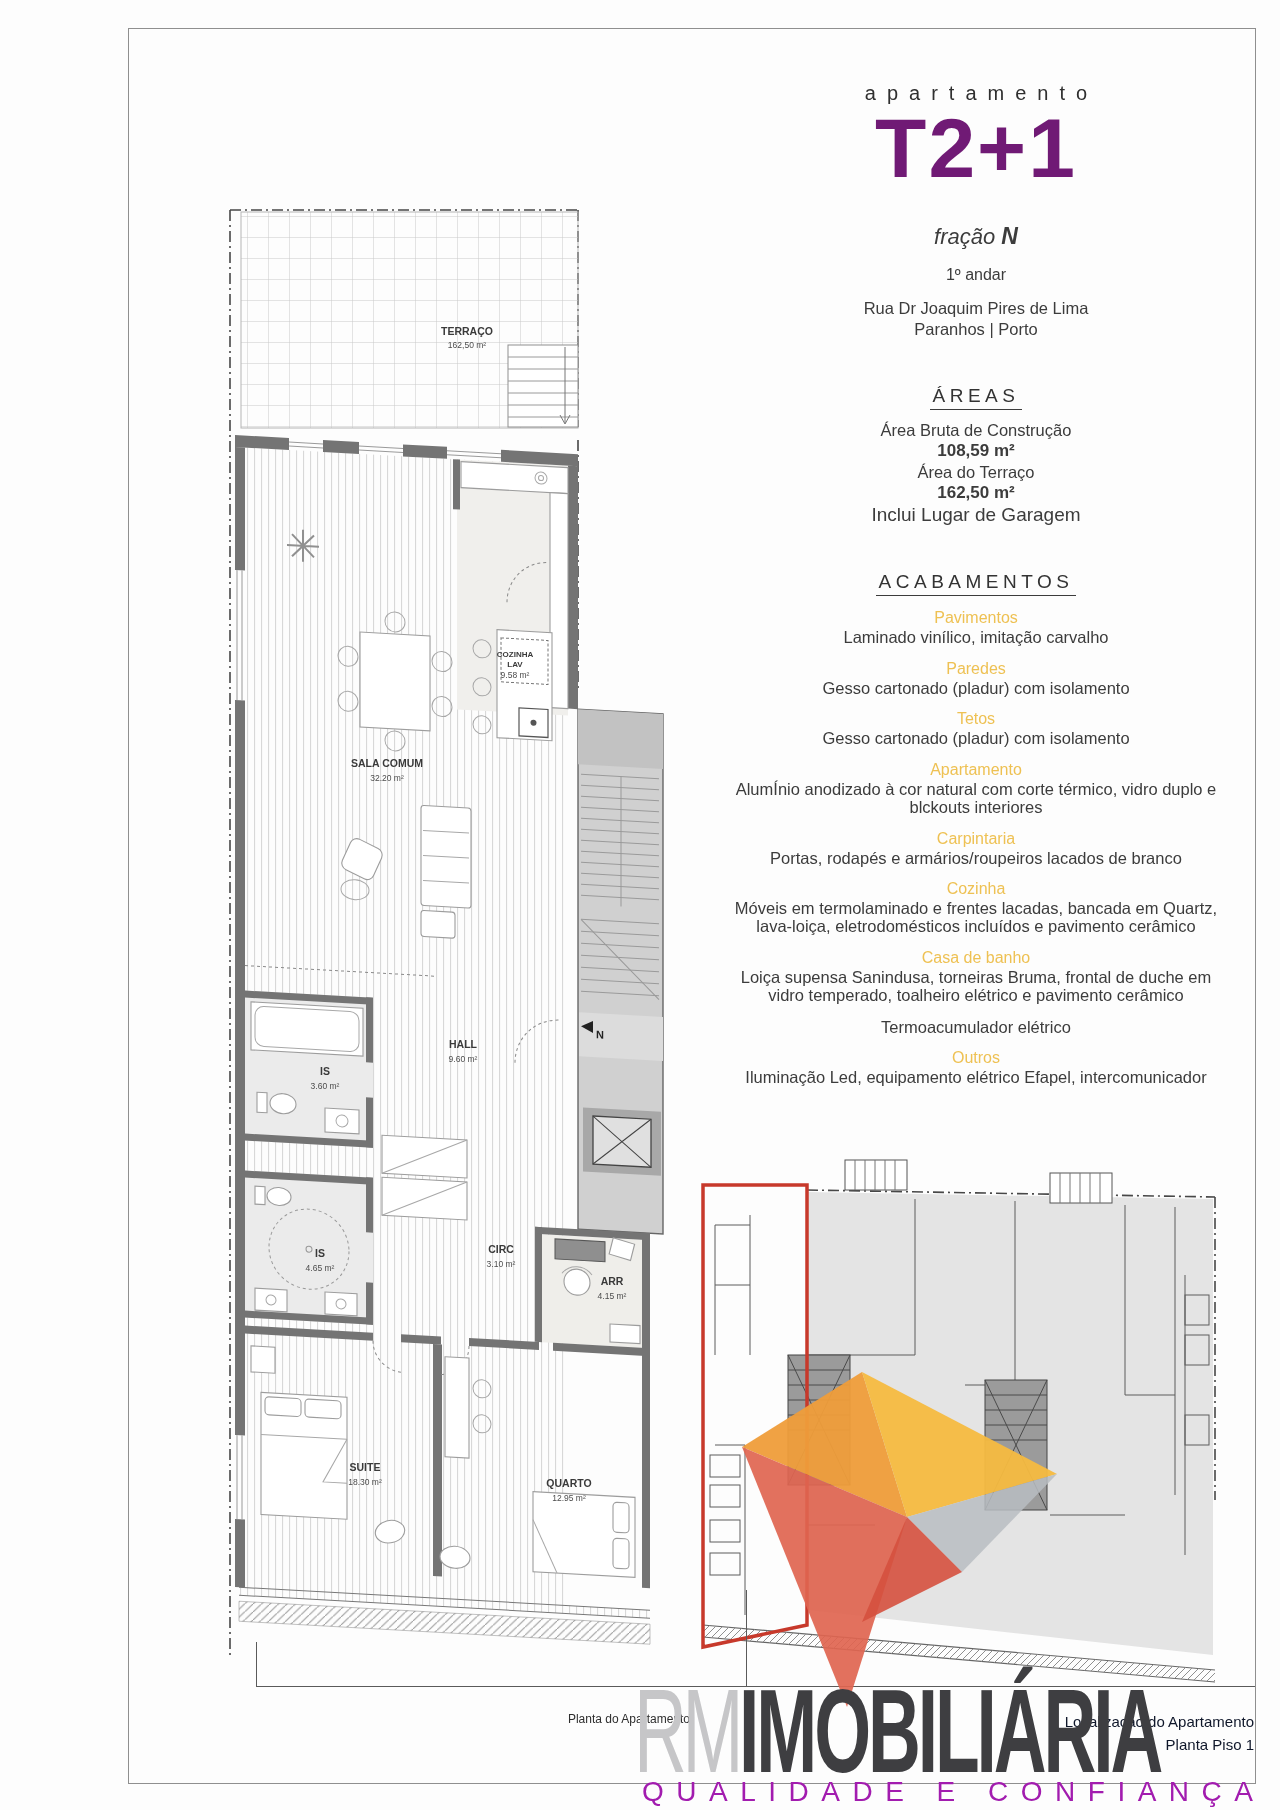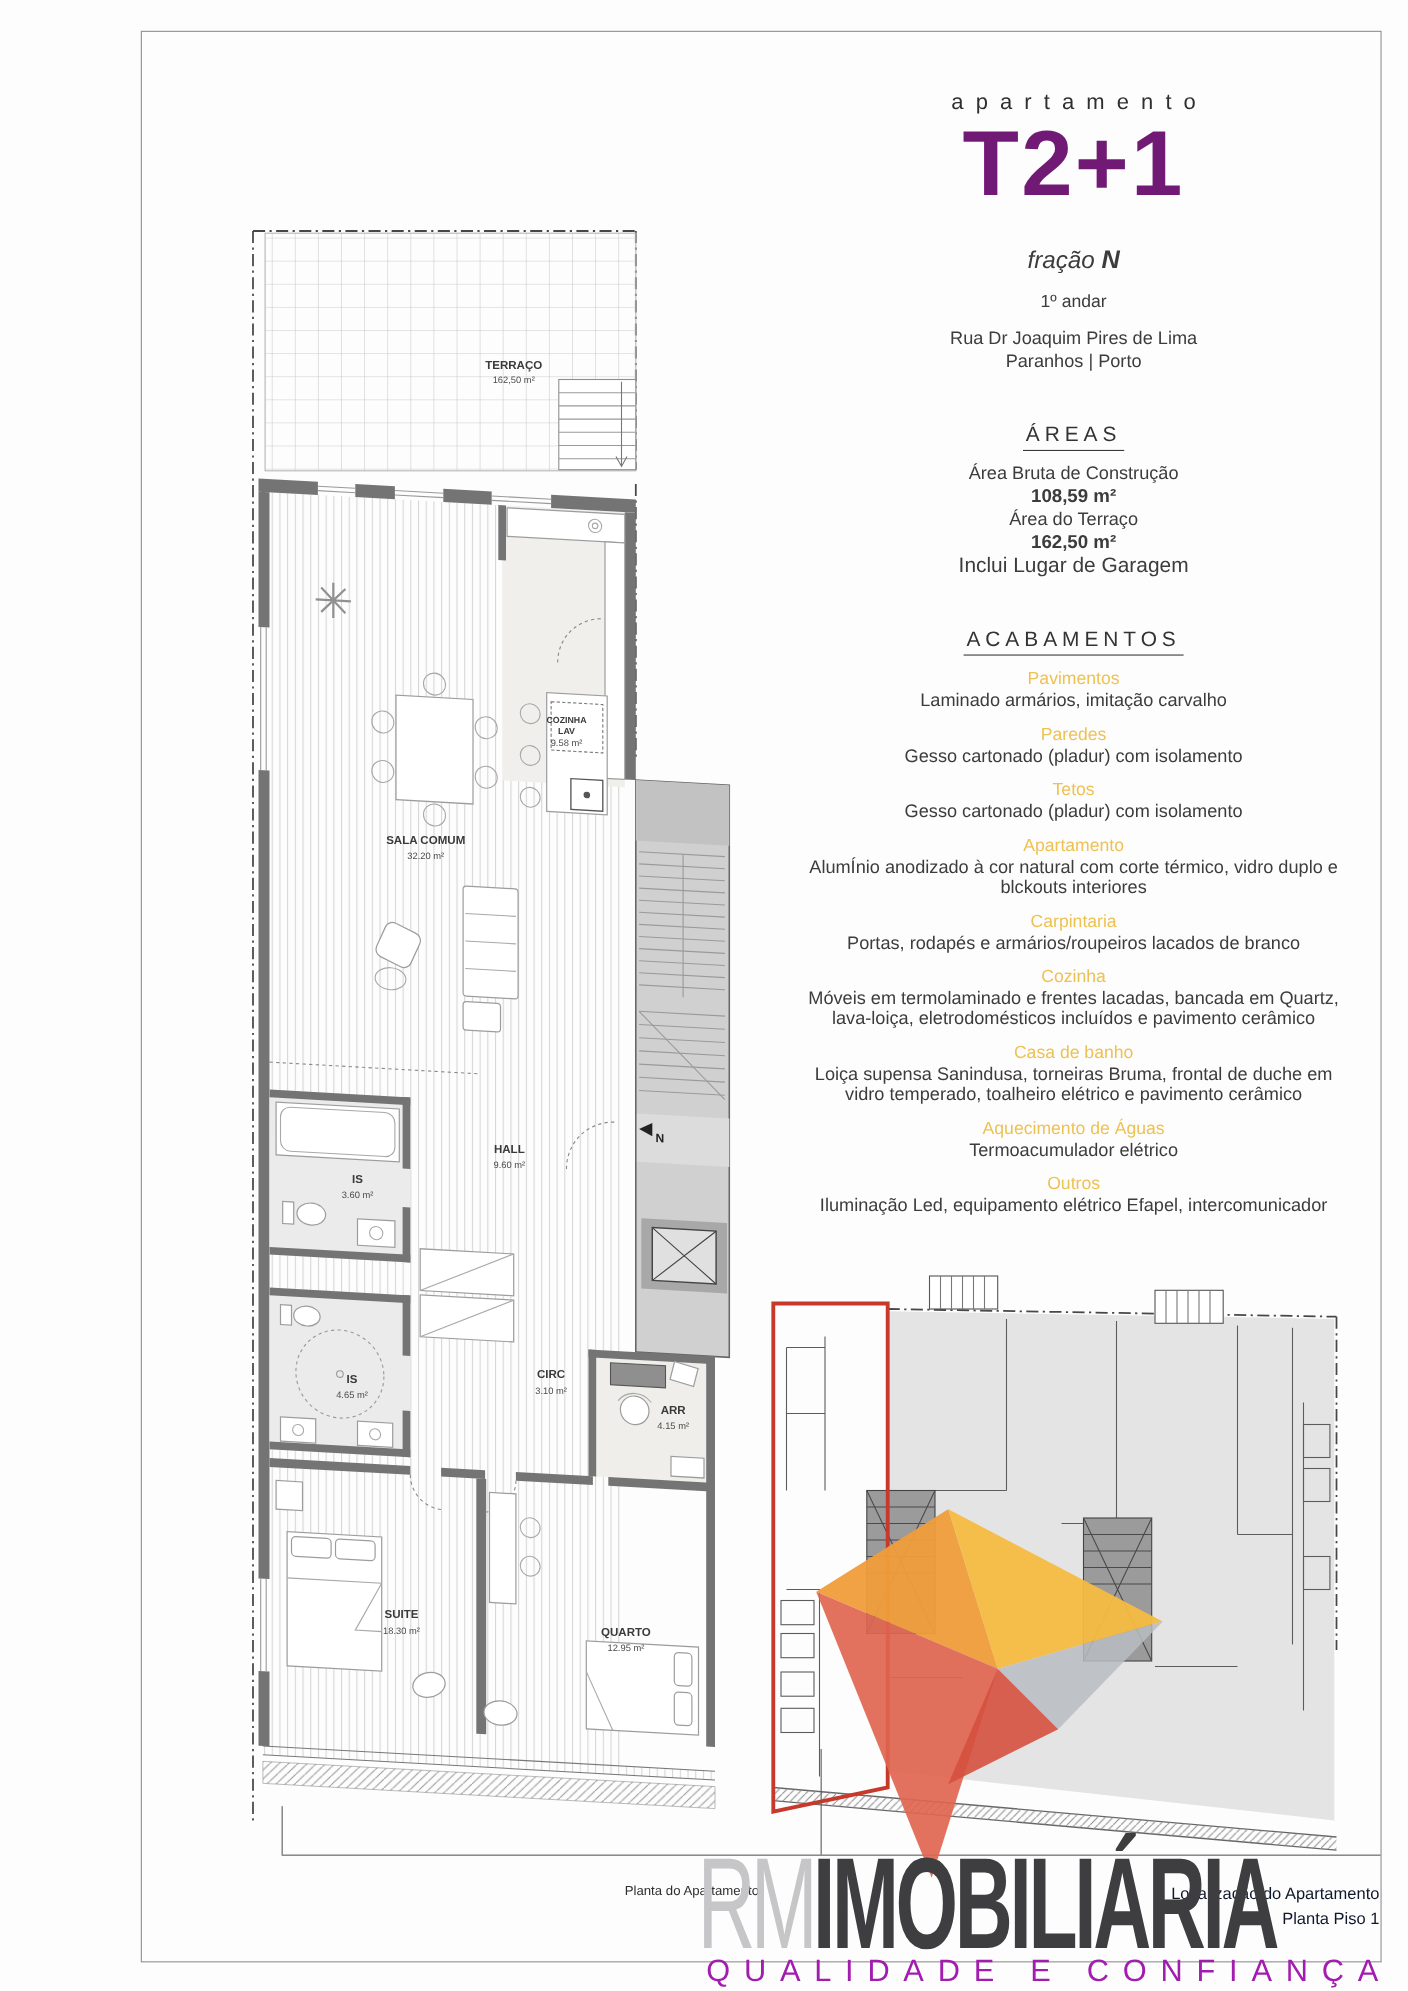--- a/index.html
+++ b/index.html
@@ -315,21 +315,21 @@
       <div class="val">108,59 m²</div>
       <div>Área do Terraço</div>
       <div class="val">162,50 m²</div>
     </div>
     <div class="areas-note">Inclui Lugar de Garagem</div>
 
     <div><span class="sec-heading">ACABAMENTOS</span></div>
     <div>
       <div class="fin">
         <div class="ft">Pavimentos</div>
-        <div class="fx">Laminado armários, imitação carvalho</div>
+        <div class="fx">Laminado vinílico, imitação carvalho</div>
       </div>
       <div class="fin">
         <div class="ft">Paredes</div>
         <div class="fx">Gesso cartonado (pladur) com isolamento</div>
       </div>
       <div class="fin">
         <div class="ft">Tetos</div>
         <div class="fx">Gesso cartonado (pladur) com isolamento</div>
       </div>
       <div class="fin">
@@ -342,21 +342,20 @@
       </div>
       <div class="fin">
         <div class="ft">Cozinha</div>
         <div class="fx">Móveis em termolaminado e frentes lacadas, bancada em Quartz, lava-loiça, eletrodomésticos incluídos e pavimento cerâmico</div>
       </div>
       <div class="fin">
         <div class="ft">Casa de banho</div>
         <div class="fx">Loiça supensa Sanindusa, torneiras Bruma, frontal de duche em vidro temperado, toalheiro elétrico e pavimento cerâmico</div>
       </div>
       <div class="fin">
-        <div class="ft">Aquecimento de Águas</div>
         <div class="fx">Termoacumulador elétrico</div>
       </div>
       <div class="fin">
         <div class="ft">Outros</div>
         <div class="fx">Iluminação Led, equipamento elétrico Efapel, intercomunicador</div>
       </div>
     </div>
   </div>
 
   <svg class="locplan" width="600" height="560" viewBox="0 0 600 560">

